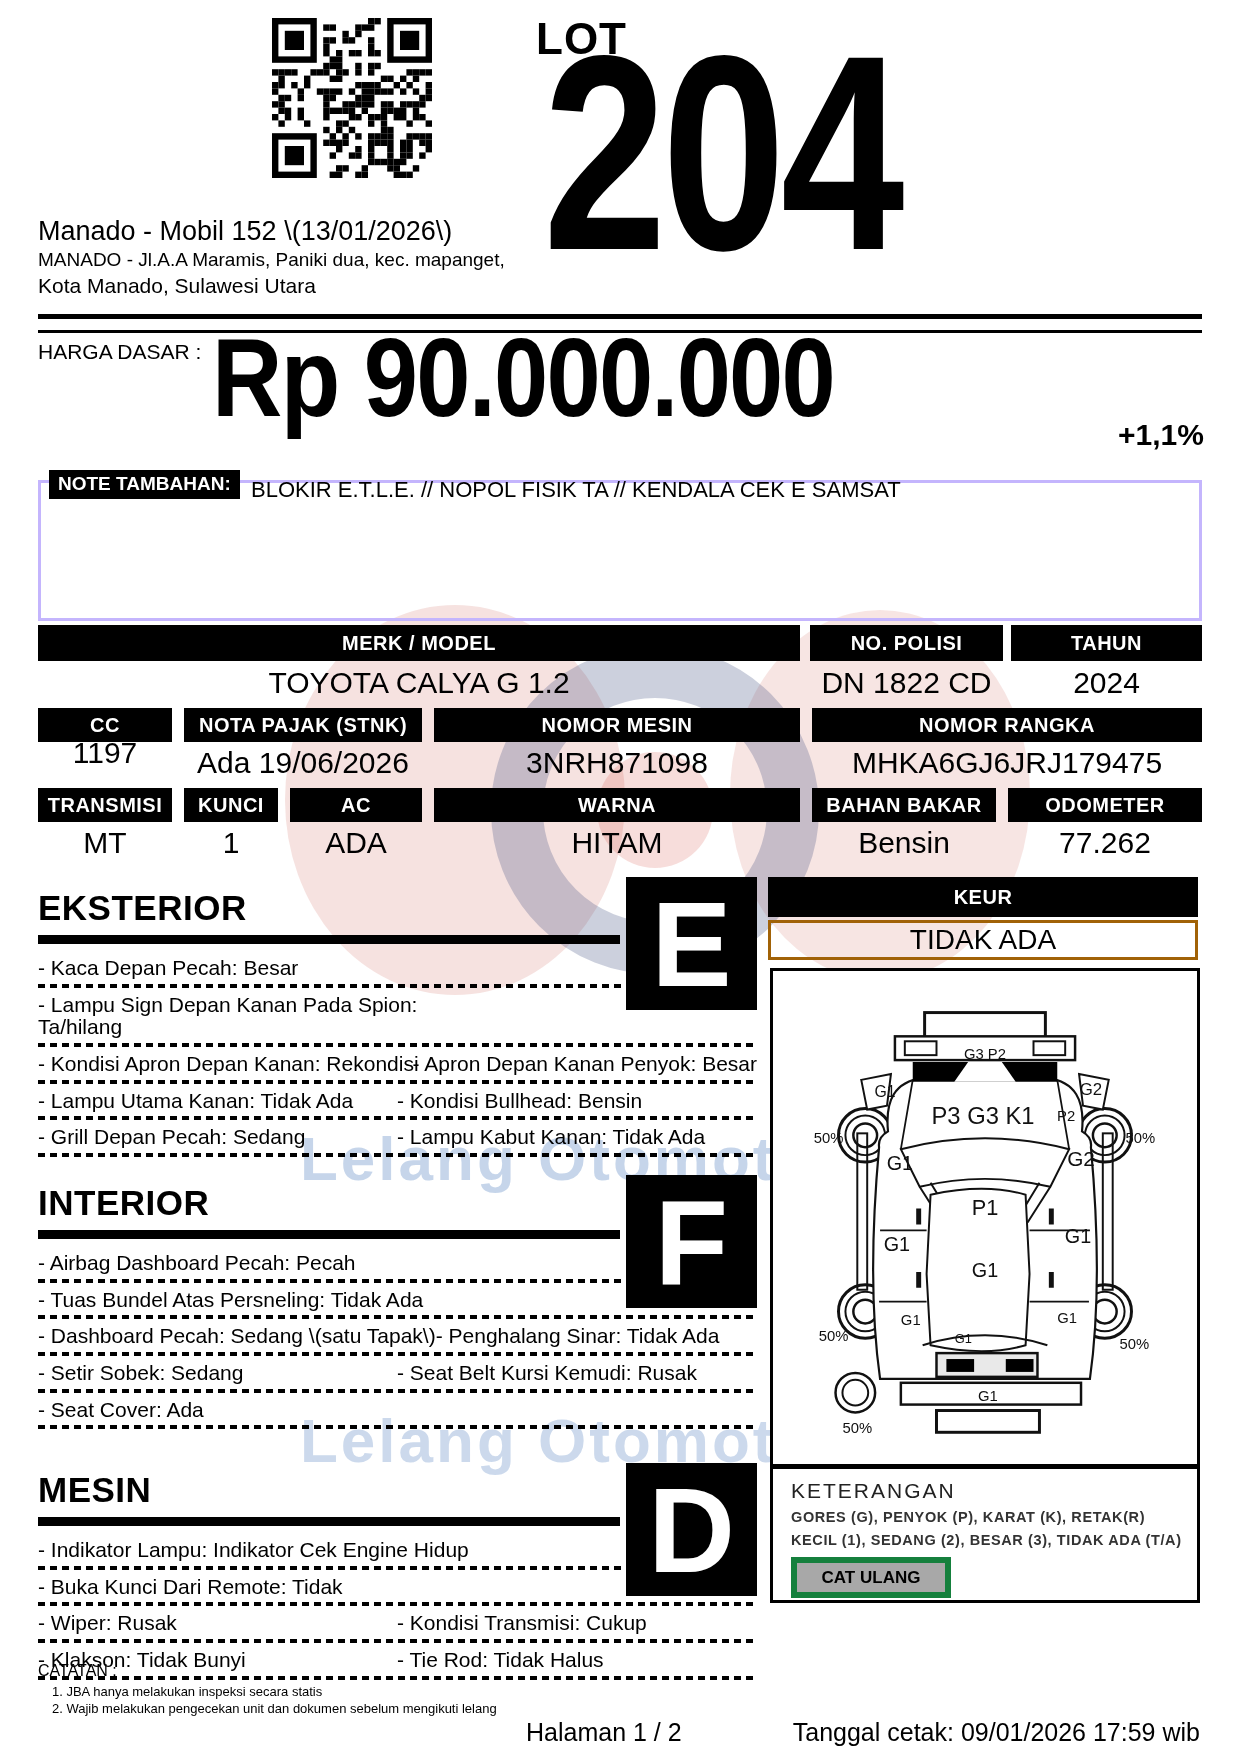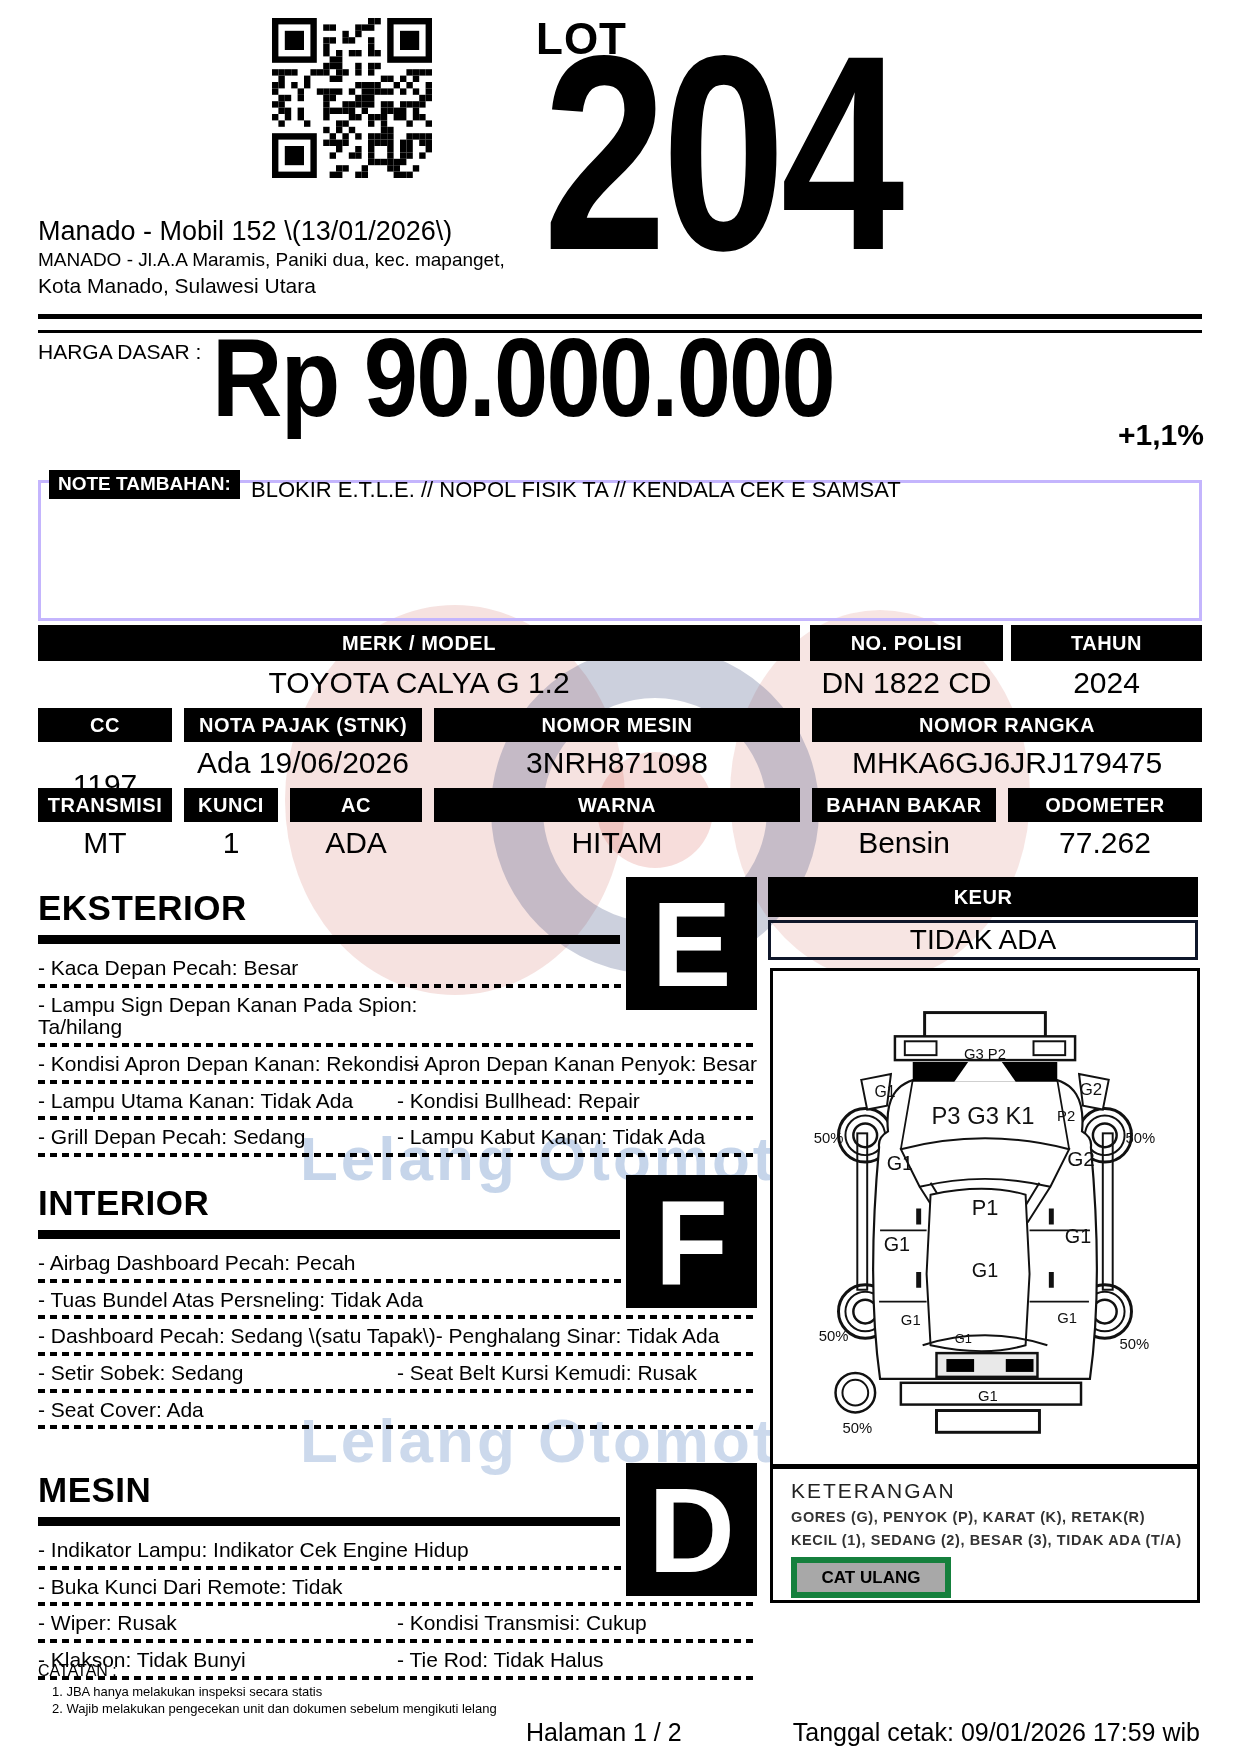--- a/index.html
+++ b/index.html
@@ -20,21 +20,21 @@
   .defect-left.solo{min-width:0;}
   .defect-right{white-space:pre;}
   .dot-sep{height:4px;margin:1px 0;background:repeating-linear-gradient(90deg,#000 0 7px,transparent 7px 12px);}
   .grade-badge{position:absolute;left:626px;width:131px;height:133px;background:#000;color:#fff;
        display:flex;align-items:center;justify-content:center;font-size:120px;font-weight:bold;z-index:2;}
   .notebox{position:absolute;left:38px;top:480px;width:1158px;height:135px;border:3px solid #c4b5fd;}
   .notelabel{position:absolute;left:8px;top:-13px;background:#000;color:#fff;font-weight:bold;
        font-size:19px;padding:3px 9px 4px;}
   .notetext{position:absolute;left:210px;top:-6px;font-size:22px;}
   .keurbar{position:absolute;left:768px;top:877px;width:430px;height:40px;}
-  .keurval{position:absolute;left:768px;top:920px;width:424px;height:34px;border:3px solid #0f172a;
+  .keurval{position:absolute;left:768px;top:920px;width:424px;height:34px;border:3px solid #a16207;
        display:flex;align-items:center;justify-content:center;font-size:28px;}
   .diagwrap{position:absolute;left:770px;top:968px;width:424px;height:629px;border:3px solid #000;background:#fff;}
   .diagarea{position:absolute;left:0;top:0;width:424px;height:493px;border-bottom:5px solid #000;}
   .ketarea{position:absolute;left:0;top:498px;width:424px;height:131px;}
   .ket-title{position:absolute;left:18px;top:10px;font-size:21px;letter-spacing:2px;color:#222;}
   .ket-line{position:absolute;left:18px;font-size:14.5px;font-weight:bold;color:#333;letter-spacing:.6px;}
   .ket-btn{position:absolute;left:18px;top:88px;width:148px;height:29px;background:#a8a8a8;border:6px solid #15803d;
        display:flex;align-items:center;justify-content:center;font-size:17px;font-weight:bold;}
   .footer-text{position:absolute;font-size:25px;}
   .catatan-title{position:absolute;left:38px;top:1662px;font-size:16px;}
@@ -295,21 +295,21 @@
     <div class="bar" style="left:810px;top:625px;width:193px;height:36px">NO. POLISI</div>
     <div class="bar" style="left:1011px;top:625px;width:191px;height:36px">TAHUN</div>
     <div class="cell" style="left:38px;top:661px;width:762px;height:44px">TOYOTA CALYA G 1.2</div>
     <div class="cell" style="left:810px;top:661px;width:193px;height:44px">DN 1822 CD</div>
     <div class="cell" style="left:1011px;top:661px;width:191px;height:44px">2024</div>
 
     <div class="bar" style="left:38px;top:708px;width:134px;height:34px">CC</div>
     <div class="bar" style="left:184px;top:708px;width:238px;height:34px">NOTA PAJAK (STNK)</div>
     <div class="bar" style="left:434px;top:708px;width:366px;height:34px">NOMOR MESIN</div>
     <div class="bar" style="left:812px;top:708px;width:390px;height:34px">NOMOR RANGKA</div>
-    <div class="cell" style="left:38px;top:764px;width:134px;height:42px">1197</div>
+    <div class="cell" style="left:38px;top:732px;width:134px;height:42px">1197</div>
     <div class="cell" style="left:184px;top:742px;width:238px;height:42px">Ada 19/06/2026</div>
     <div class="cell" style="left:434px;top:742px;width:366px;height:42px">3NRH871098</div>
     <div class="cell" style="left:812px;top:742px;width:390px;height:42px">MHKA6GJ6JRJ179475</div>
 
     <div class="bar" style="left:38px;top:788px;width:134px;height:34px">TRANSMISI</div>
     <div class="bar" style="left:184px;top:788px;width:94px;height:34px">KUNCI</div>
     <div class="bar" style="left:290px;top:788px;width:132px;height:34px">AC</div>
     <div class="bar" style="left:434px;top:788px;width:366px;height:34px">WARNA</div>
     <div class="bar" style="left:812px;top:788px;width:184px;height:34px">BAHAN BAKAR</div>
     <div class="bar" style="left:1008px;top:788px;width:194px;height:34px">ODOMETER</div>
@@ -333,21 +333,21 @@
 Ta/hilang</div>
           </div>
           <div class="dot-sep"></div>
           <div class="defect-row">
             <div class="defect-left">- Kondisi Apron Depan Kanan: Rekondisi</div>
             <div class="defect-right">- Apron Depan Kanan Penyok: Besar</div>
           </div>
           <div class="dot-sep"></div>
           <div class="defect-row">
             <div class="defect-left">- Lampu Utama Kanan: Tidak Ada</div>
-            <div class="defect-right">- Kondisi Bullhead: Repair</div>
+            <div class="defect-right">- Kondisi Bullhead: Bensin</div>
           </div>
           <div class="dot-sep"></div>
           <div class="defect-row">
             <div class="defect-left">- Grill Depan Pecah: Sedang</div>
             <div class="defect-right">- Lampu Kabut Kanan: Tidak Ada</div>
           </div>
           <div class="dot-sep"></div>
         </div>
     </div>
     <div class="grade-badge" style="top:877px">E</div>

